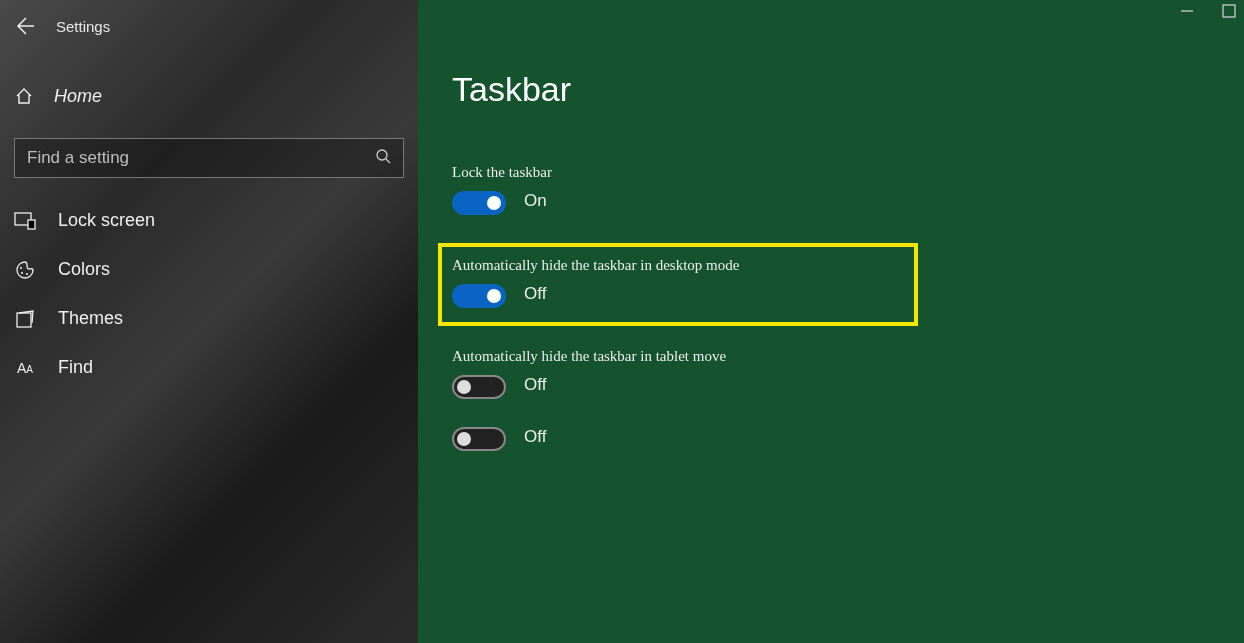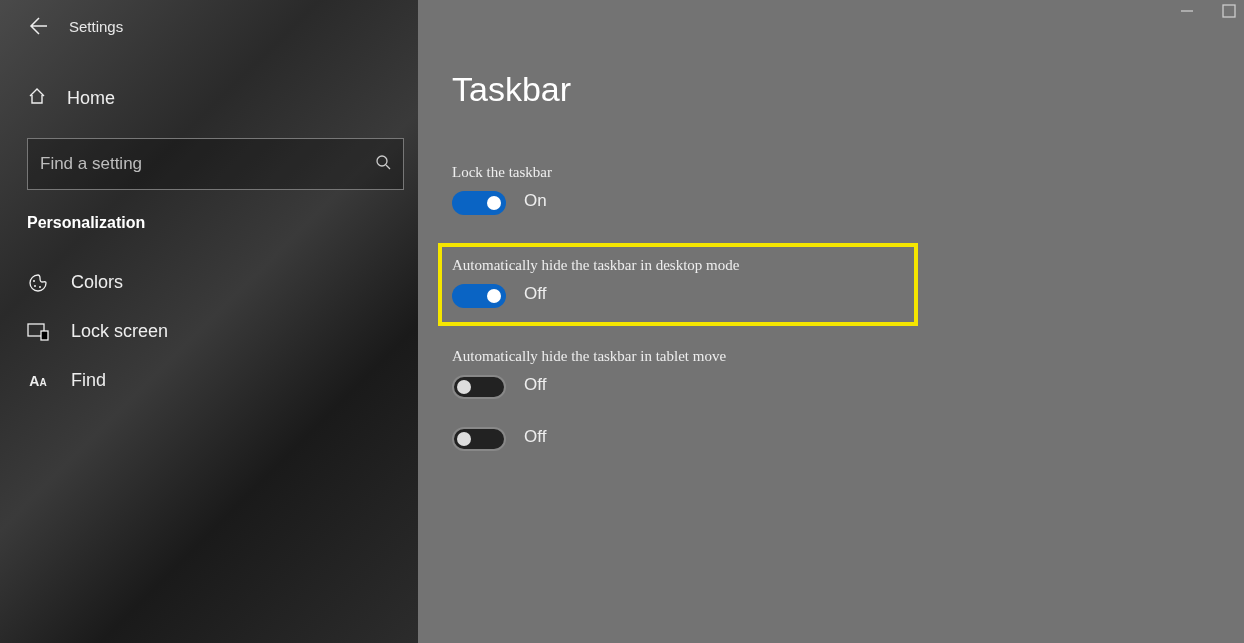--- a/index.html
+++ b/index.html
@@ -11,45 +11,45 @@
     font-family: "Segoe UI", Arial, sans-serif;
     overflow: hidden;
     display: flex;
   }
   .sidebar {
     width: 418px;
     height: 100%;
     background: linear-gradient(135deg, #4a4a4a 0%, #2a2a2a 30%, #3a3a3a 50%, #1a1a1a 70%, #2c2c2c 100%);
     position: relative;
     padding-top: 6px;
-    padding-left: 13px;
   }
   .sidebar-header {
     display: flex;
     align-items: center;
     height: 40px;
     padding-left: 14px;
     gap: 22px;
   }
   .back-icon svg { display:block; }
   .settings-label { font-size: 15px; color: #e8e8e8; }
   .home-row {
     display: flex;
-    align-items: center;
+    align-items: flex-start;
     gap: 20px;
     padding: 10px 14px;
     margin-top: 30px;
     cursor: pointer;
+    font-style: italic;
   }
   .home-row .icon { width: 20px; text-align:center; }
   .home-row span.lbl { font-size: 18px; color: #eee; }
   .search-box {
     margin: 18px 14px 0 14px;
     border: 1px solid #777;
-    height: 52px;
+    height: 40px;
     display: flex;
     align-items: center;
     justify-content: center;
     padding: 0 12px;
     background: rgba(0,0,0,0.25);
   }
   .search-input {
     background: transparent;
     border: none;
     color: #bdbdbd;
@@ -69,21 +69,21 @@
     display: flex;
     align-items: center;
     gap: 22px;
     padding: 14px 14px;
     cursor: pointer;
   }
   .nav-item .icon { width: 22px; display:flex; align-items:center; justify-content:center; }
   .nav-item .lbl { font-size: 18px; color: #eee; }
   .main {
     flex: 1;
-    background: #737373;
+    background: #14532d;
     position: relative;
     padding: 70px 0 8px 34px;
   }
   .win-controls {
     position: absolute;
     top: 4px; right: 8px;
     display: flex; gap: 28px;
     color: #ddd;
   }
   .page-title {
@@ -147,46 +147,54 @@
   <div class="search-box">
     <input class="search-input" placeholder="Find a setting" style="">
     <span>
       <svg width="16" height="16" viewBox="0 0 16 16">
           <circle cx="7" cy="7" r="5" stroke="#ccc" stroke-width="1.3" fill="none"></circle>
           <line x1="11" y1="11" x2="15" y2="15" stroke="#ccc" stroke-width="1.3"></line>
         </svg>
     </span>
   </div>
 
-  <div class="category-label">Personalization</div>
 
   <div class="nav-list">
+    <div class="nav-item">
+      <span class="icon">
+        <svg width="22" height="18" viewBox="0 0 22 18">
+            <rect x="1" y="1" width="16" height="12" stroke="#eee" stroke-width="1.3" fill="none"></rect>
+            <rect x="14" y="8" width="7" height="9" stroke="#eee" stroke-width="1.3" fill="#000"></rect>
+          </svg>
+      </span>
+      <span class="lbl">Lock screen</span>
+    </div>
     <div class="nav-item">
       <span class="icon">
         <svg width="20" height="20" viewBox="0 0 20 20">
             <path d="M10 2 A8 8 0 1 0 18 10 C18 8 16 9 14 9 C12 9 12 7 12 5 C12 3 11 2 10 2 Z" stroke="#eee" stroke-width="1.3" fill="none"></path>
             <circle cx="6" cy="8" r="1" fill="#eee"></circle>
             <circle cx="7" cy="13" r="1" fill="#eee"></circle>
             <circle cx="12" cy="14" r="1" fill="#eee"></circle>
           </svg>
       </span>
       <span class="lbl">Colors</span>
     </div>
     <div class="nav-item">
       <span class="icon">
-        <svg width="22" height="18" viewBox="0 0 22 18">
-            <rect x="1" y="1" width="16" height="12" stroke="#eee" stroke-width="1.3" fill="none"></rect>
-            <rect x="14" y="8" width="7" height="9" stroke="#eee" stroke-width="1.3" fill="#000"></rect>
+        <svg width="20" height="20" viewBox="0 0 20 20">
+            <rect x="2" y="4" width="14" height="14" stroke="#eee" stroke-width="1.3" fill="none"></rect>
+            <path d="M4 4 L18 2 L17 14" stroke="#eee" stroke-width="1.3" fill="none"></path>
           </svg>
       </span>
-      <span class="lbl">Lock screen</span>
-    </div>
-    <div class="nav-item">
-      <span class="icon">
-        <span style="font-size:14px;color:#eee;font-weight:700;">A<span style="font-size:10px;">A</span></span>
+      <span class="lbl">Themes</span>
+    </div>
+    <div class="nav-item">
+      <span class="icon">
+        <span style="font-size:14px;color:#eee;font-weight:400;">A<span style="font-size:10px;">A</span></span>
       </span>
       <span class="lbl">Find</span>
     </div>
   </div>
 </div>
 
 <div class="main">
 
   <div class="win-controls">
     <span>

